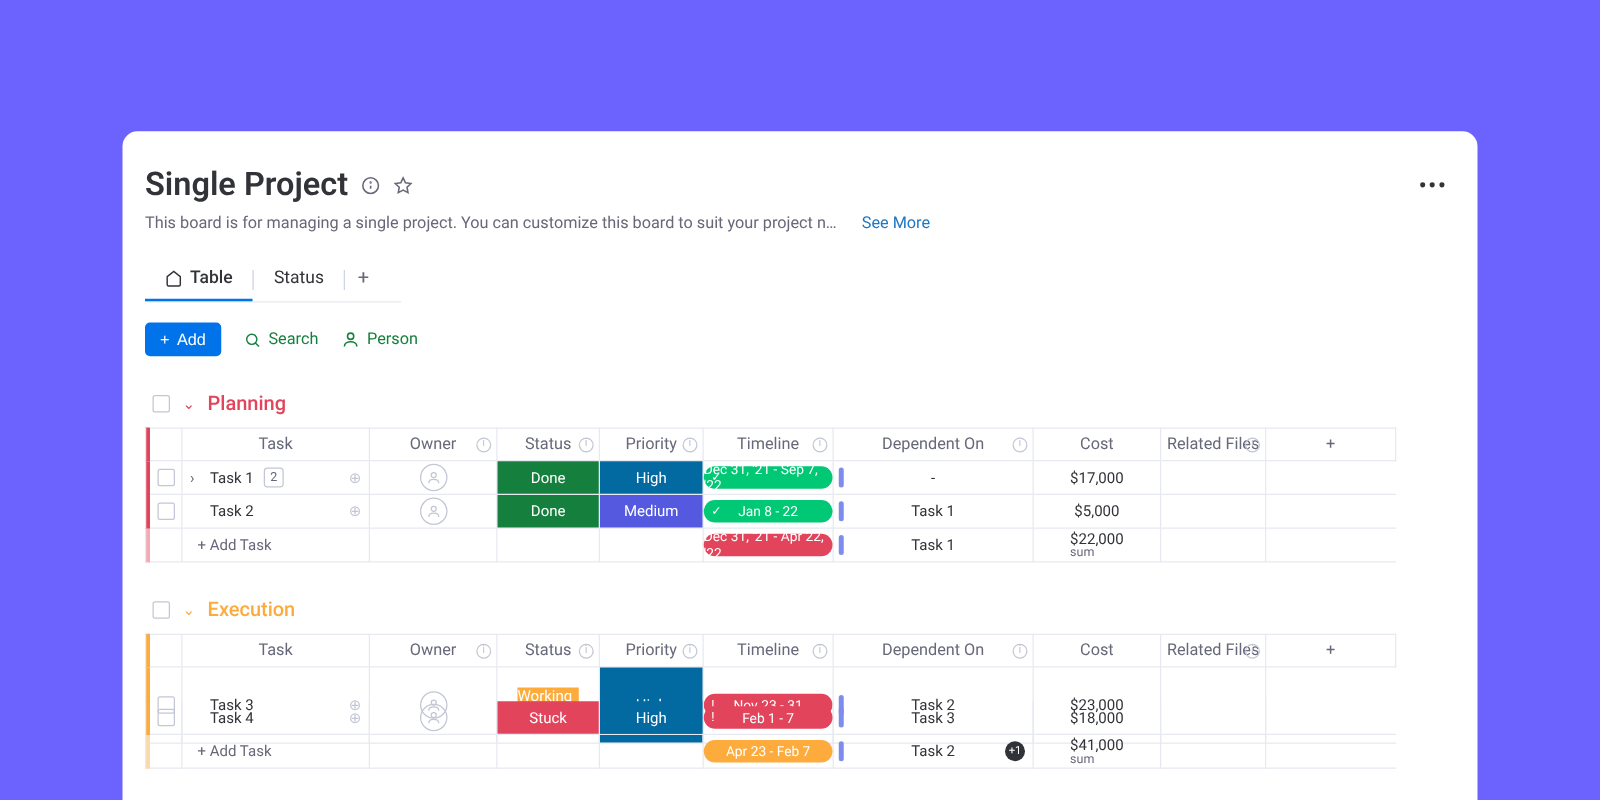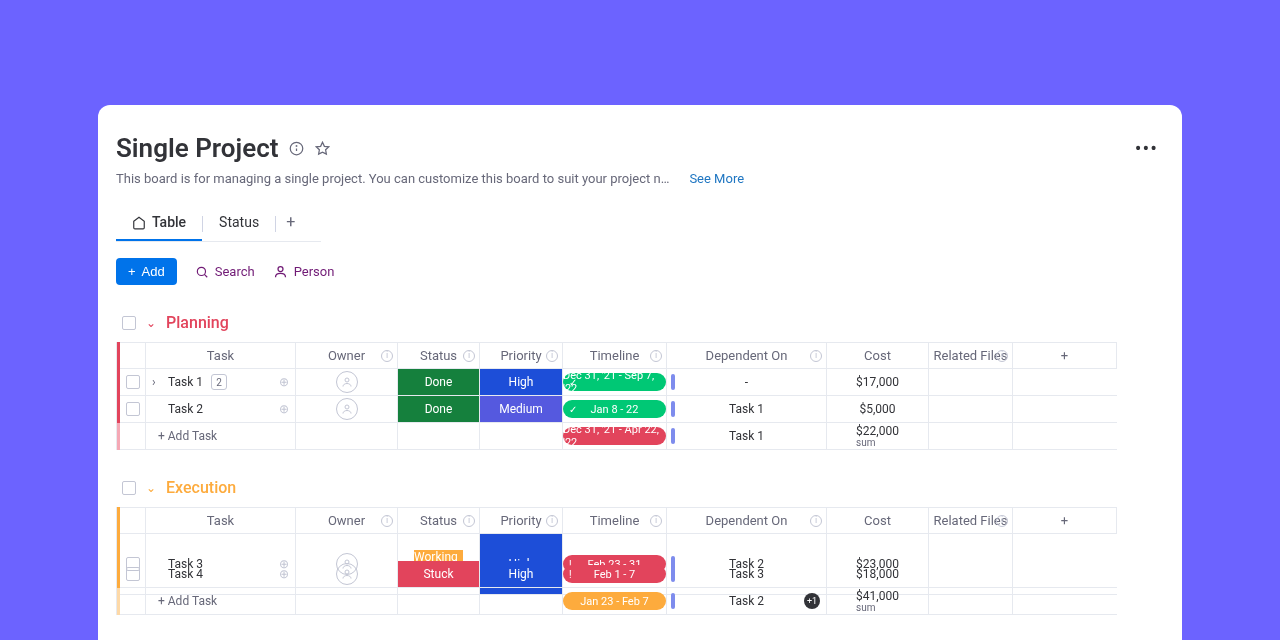--- a/index.html
+++ b/index.html
@@ -91,21 +91,21 @@
 }
 .btn-add {
   display: flex; align-items: center; gap: 6px;
   background: #0073ea; color: #fff;
   border: none; padding: 6px 12px;
   border-radius: 4px;
   font-size: 13px; cursor: pointer;
 }
 .control-pill {
   display: flex; align-items: center; gap: 6px;
-  color: #701a75; font-size: 13px;
+  color: #15803d; font-size: 13px;
   cursor: pointer;
 }
 
 .group-block { margin-top: 28px; }
 .group-header {
   display: flex; align-items: center; gap: 10px;
   padding-left: 6px;
 }
 .group-check {
   width: 14px; height: 14px;
@@ -162,21 +162,21 @@
   color: #c3c6d4;
 }
 .status-pill, .prio-pill {
   width: 100%; height: 100%;
   display: flex; align-items: center; justify-content: center;
   color: #fff; font-size: 12px;
 }
 .bg-done { background: #15803d; }
 .bg-work { background: #fdab3d; }
 .bg-stuck { background: #e2445c; }
-.bg-high { background: #1d4ed8; text-align: center; }
+.bg-high { background: #0369a1; text-align: center; }
 .bg-medium { background: #5559df; }
 .timeline-pill {
   height: 18px; width: 132px;
   border-radius: 9px;
   color: #fff; font-size: 11px;
   display: flex; align-items: center; justify-content: center;
   margin: 0 auto;
   position: relative;
 }
 .timeline-pill .tick {
@@ -488,21 +488,21 @@
           </div>
         <div class="cell" style="padding:16px">
             <div class="status-pill bg-work">Working on it</div>
           </div>
         <div class="cell" style="padding:0">
             <div class="prio-pill bg-high">High</div>
           </div>
         <div class="cell">
             <div class="timeline-pill tl-red">
               <span class="tick">!</span>
-              <span>Feb 23 - 31</span>
+              <span>Nov 23 - 31</span>
             </div>
           </div>
         <div class="cell dep-cell">
             <span class="dep-marker"></span>
             <span class="dep-text">Task 2</span>
           </div>
         <div class="cell">$23,000</div>
         <div class="cell"></div>
         <div class="cell" style="border-right:none;"></div>
         <div class="cell" style="border:none;"></div>
@@ -549,21 +549,21 @@
 
       <div class="row">
         <div class="cell accent orange-lt"></div>
         <div class="cell checkcell"></div>
         <div class="cell addtask">+ Add Task</div>
         <div class="cell"></div>
         <div class="cell"></div>
         <div class="cell"></div>
         <div class="cell">
             <div class="timeline-pill tl-orange">
-              <span>Jan 23 - Feb 7</span>
+              <span>Apr 23 - Feb 7</span>
             </div>
           </div>
         <div class="cell dep-cell">
             <span class="dep-marker"></span>
             <span class="dep-text">Task 2</span>
             <span class="extra-badge">+1</span>
           </div>
         <div class="cell">
             <div class="cost-sum">
               <span>$41,000</span>

